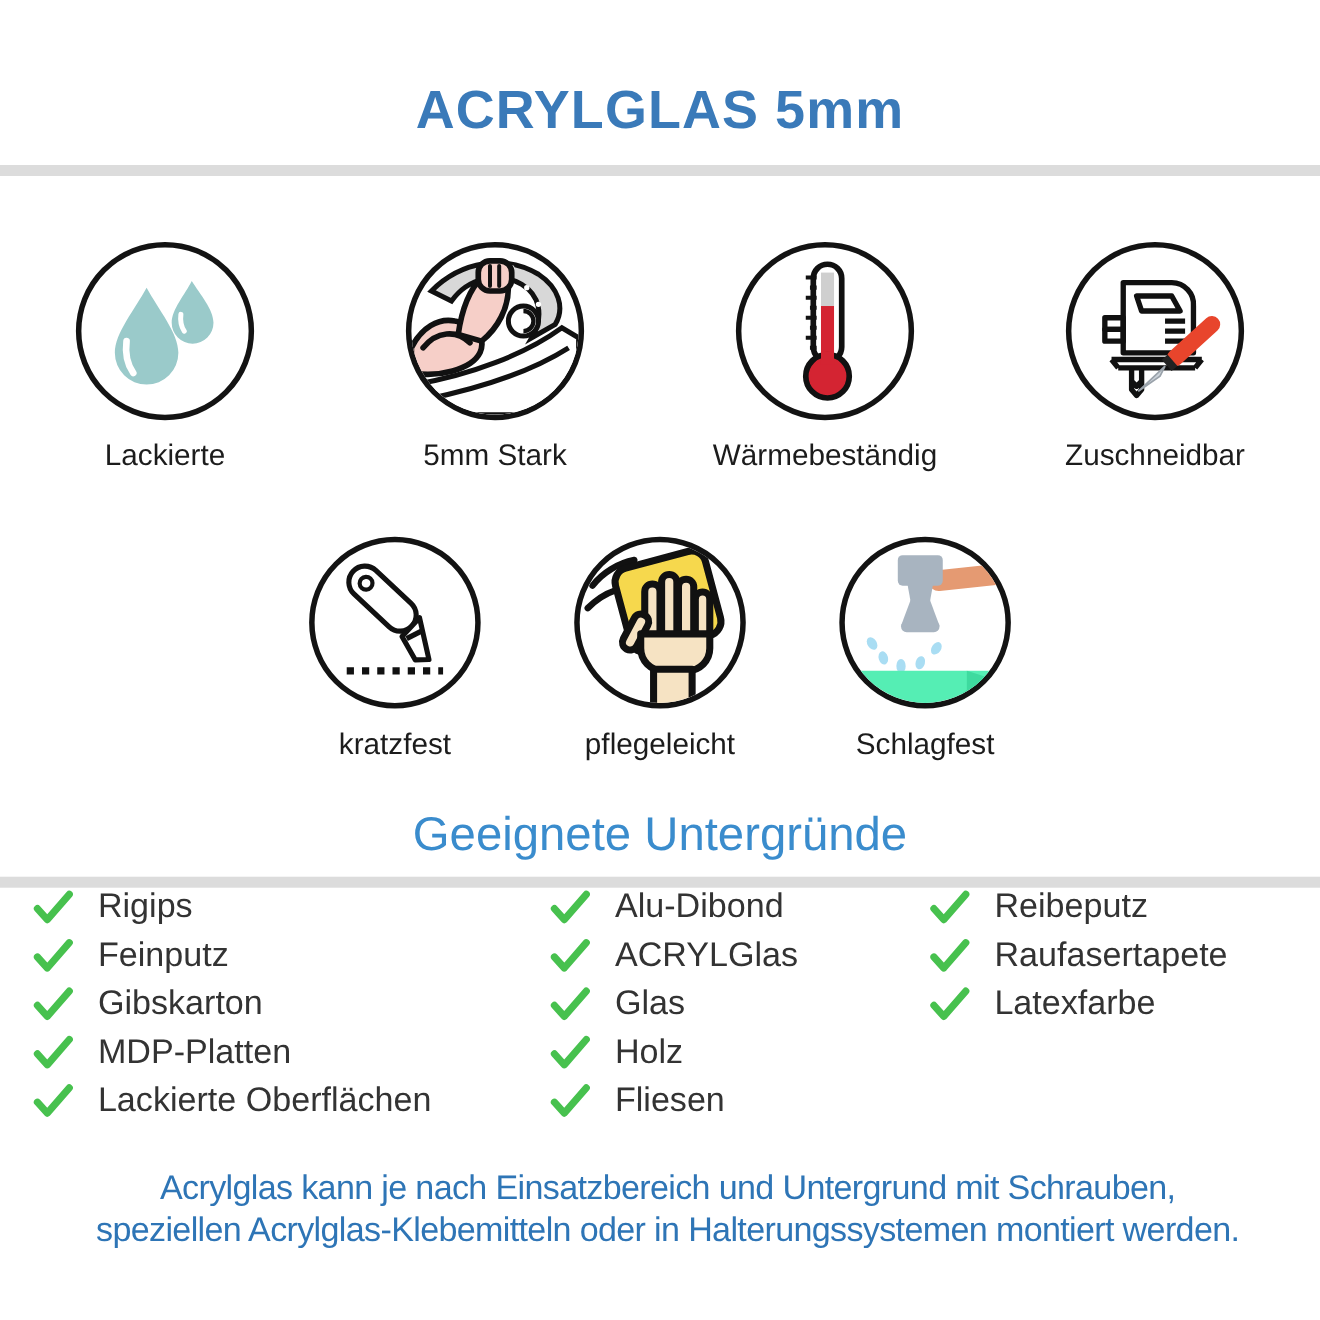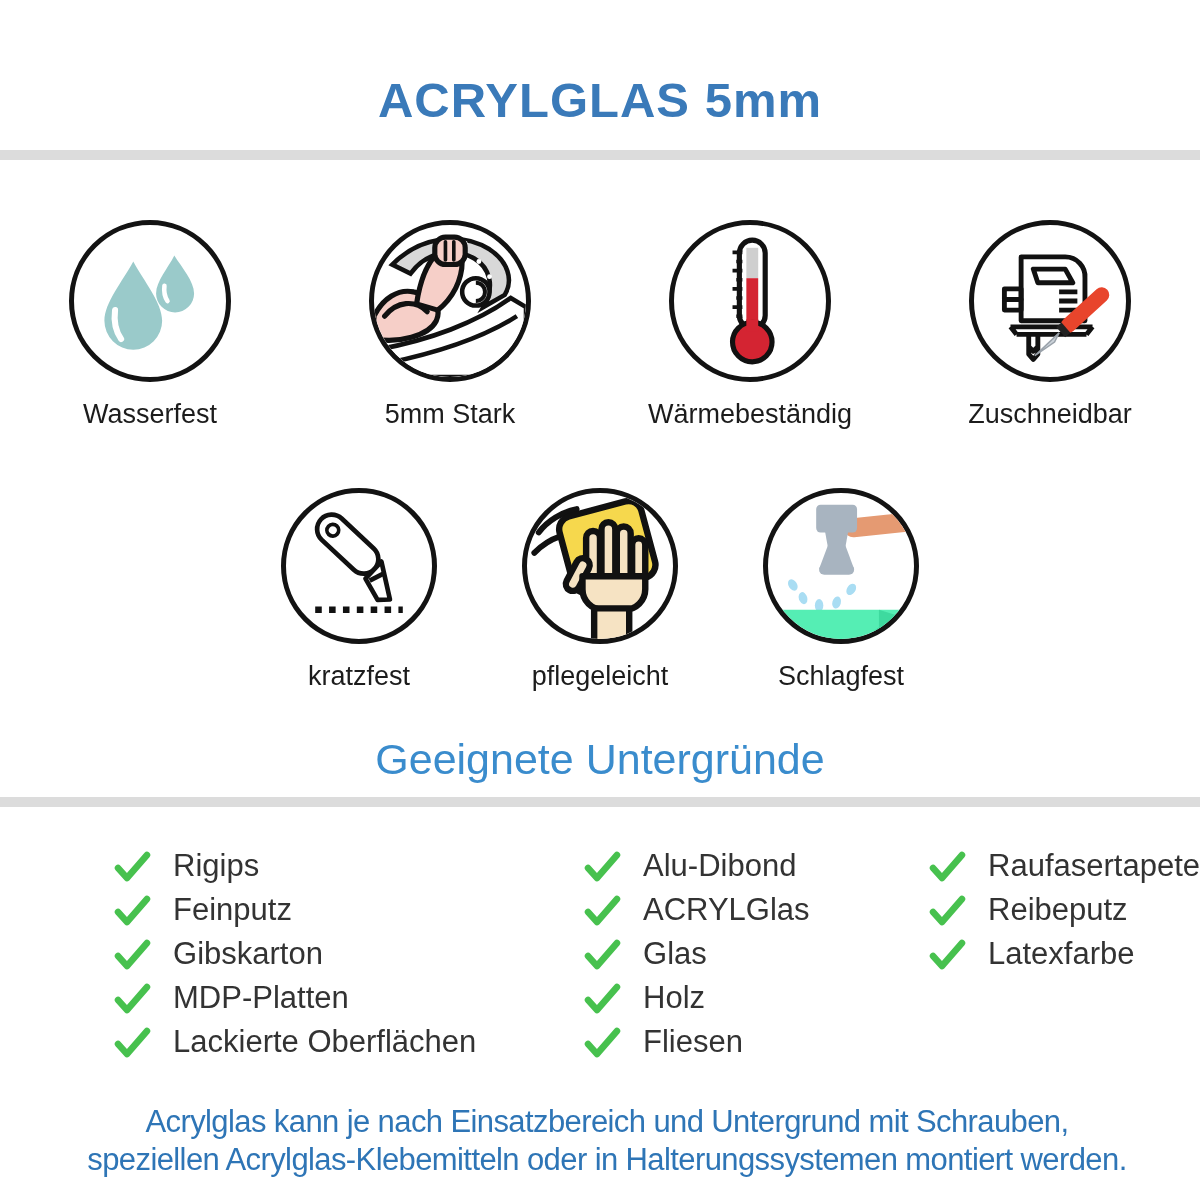--- a/index.html
+++ b/index.html
@@ -37,21 +37,21 @@
     margin-top:16px;font-size:27px;line-height:32px;
     color:#1c1c1c;font-weight:500;text-align:center;
   }
 
   .section-title{
     text-align:center;margin-top:42px;
     font-size:43px;line-height:50px;font-weight:500;
     color:var(--section-blue,#3a8ccd);
   }
 
-  .substrates{display:flex;padding-left:30px;padding-top:42px;justify-content:flex-end;}
+  .substrates{display:flex;padding-left:30px;}
   .sub-col{display:flex;flex-direction:column;gap:10px;}
   .sub-col-1{width:470px;}
   .sub-col-2{width:345px;}
   .sub-item{display:flex;align-items:center;gap:22px;}
   .sub-item .check{flex:0 0 auto;width:37px;height:31px;}
   .sub-label{font-size:31px;line-height:34px;color:#333;font-weight:500;}
 
   .footer{
     margin-top:44px;padding-left:30px;padding-right:16px;
     color:var(--footer-blue,#2e75b6);
@@ -84,21 +84,21 @@
 
   <div class="feature">
     <div class="circle">
       <svg viewBox="0 0 100 100">
         <path class="c-drop" d="M39 24 C32 37 20 51 20 63 a19 19 0 0 0 38 0 C58 51 46 37 39 24 Z"></path>
         <path d="M27 56 C26 64 27.5 70 31 75" fill="none" stroke="#fff" stroke-width="4" stroke-linecap="round"></path>
         <path class="c-drop" d="M66 20 C62 28 54 37 54 45 a12.5 12.5 0 0 0 25 0 C79 37 71 28 66 20 Z"></path>
         <path d="M59.5 40 C59 44 59.5 47 61.5 50" fill="none" stroke="#fff" stroke-width="3" stroke-linecap="round"></path>
       </svg>
     </div>
-    <div class="feature-label">Wasserfest</div>
+    <div class="feature-label">Lackierte</div>
   </div>
 
   <div class="feature">
     <div class="circle">
       <svg viewBox="0 0 100 100">
         <path class="c-sheet" stroke="#111" stroke-width="3" d="M12 26 C30 8 56 4 76 16 C88 24 92 36 86 46 L72 54 C80 40 76 28 66 22 C52 14 34 18 24 32 Z"></path>
         <circle cx="67" cy="44" r="9" fill="#fff" stroke="#111" stroke-width="3"></circle>
         <path d="M67 38 a6 6 0 0 1 0 12" fill="none" stroke="#111" stroke-width="2.6"></path>
         <circle cx="60" cy="12" r="1.6" fill="#fff"></circle>
           <circle cx="69" cy="24" r="1.6" fill="#fff"></circle>
@@ -281,27 +281,27 @@
         </svg>
       <span class="sub-label">Fliesen</span>
     </div>
   </div>
 
   <div class="sub-col sub-col-3">
     <div class="sub-item">
       <svg class="check" viewBox="0 0 37 31">
           <path class="c-check" d="M4 17 L13 27 L33 4" fill="none" stroke-width="6.5" stroke-linecap="round" stroke-linejoin="round"></path>
         </svg>
+      <span class="sub-label">Reibeputz</span>
+    </div>
+    <div class="sub-item">
+      <svg class="check" viewBox="0 0 37 31">
+          <path class="c-check" d="M4 17 L13 27 L33 4" fill="none" stroke-width="6.5" stroke-linecap="round" stroke-linejoin="round"></path>
+        </svg>
       <span class="sub-label">Raufasertapete</span>
-    </div>
-    <div class="sub-item">
-      <svg class="check" viewBox="0 0 37 31">
-          <path class="c-check" d="M4 17 L13 27 L33 4" fill="none" stroke-width="6.5" stroke-linecap="round" stroke-linejoin="round"></path>
-        </svg>
-      <span class="sub-label">Reibeputz</span>
     </div>
     <div class="sub-item">
       <svg class="check" viewBox="0 0 37 31">
           <path class="c-check" d="M4 17 L13 27 L33 4" fill="none" stroke-width="6.5" stroke-linecap="round" stroke-linejoin="round"></path>
         </svg>
       <span class="sub-label">Latexfarbe</span>
     </div>
   </div>
 </div>
 

